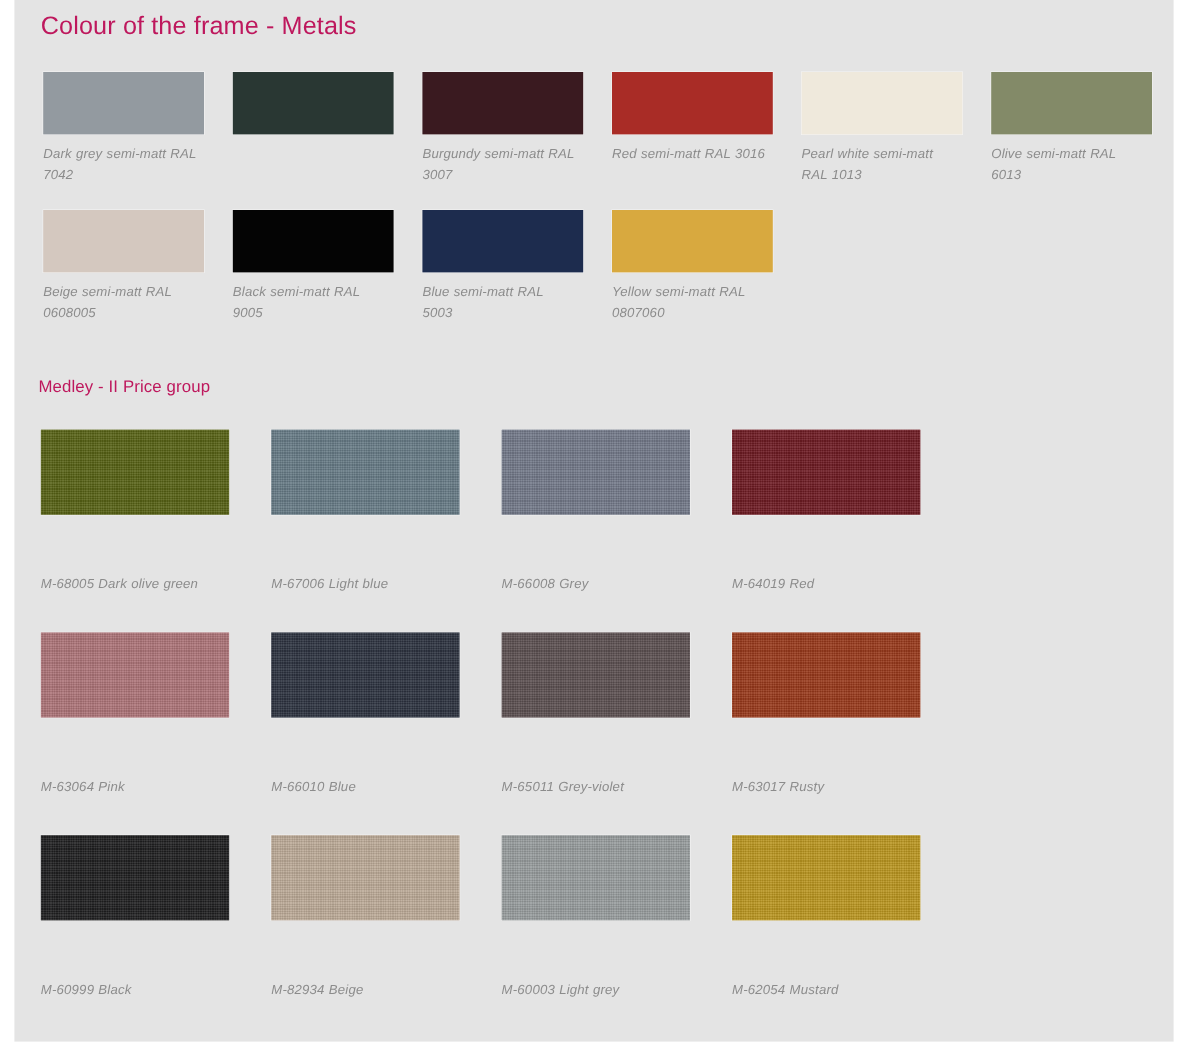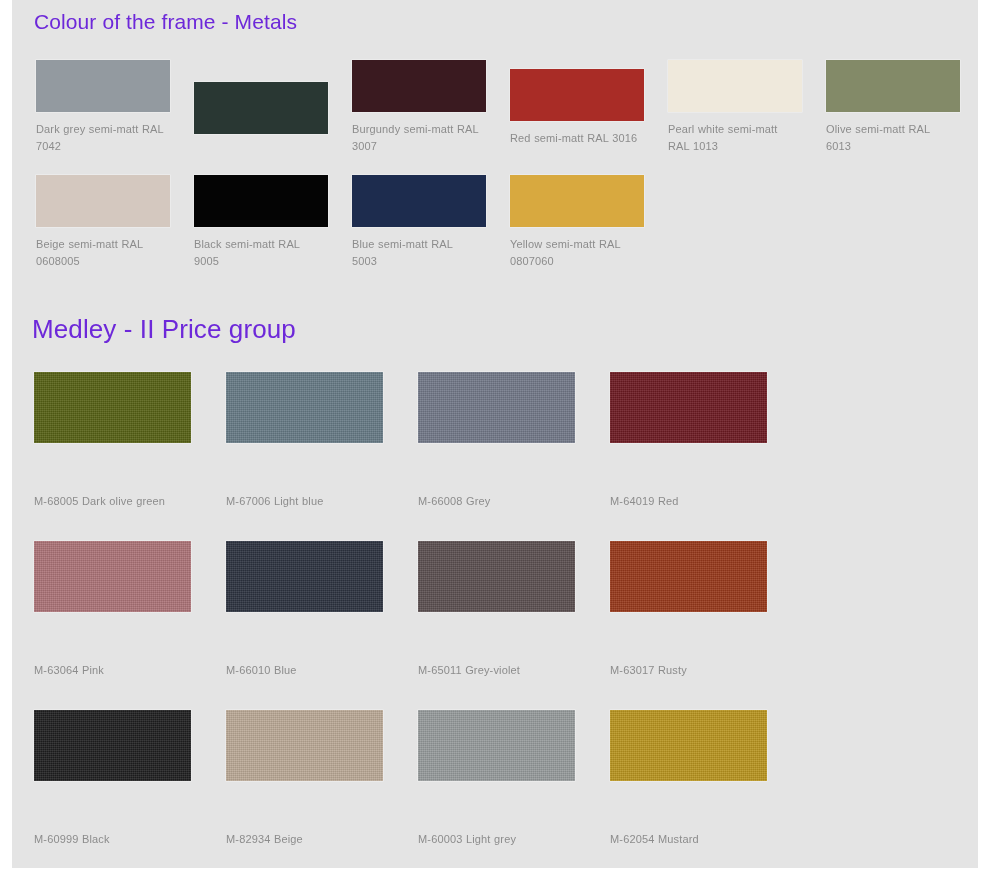--- a/index.html
+++ b/index.html
@@ -33,32 +33,33 @@
 
   .section {
     position: absolute;
     left: 0;
     width: 966px;
   }
 
   .section-title {
     font-size: 21px;
     font-weight: 400;
-    color: #6d28d9;
+    color: #be185d;
     letter-spacing: 0.1px;
     margin: 0;
     padding: 0;
     line-height: 1.2;
     white-space: nowrap;
   }
 
   .swatch-grid {
     display: flex;
     flex-wrap: wrap;
-    align-items: center;
+    align-items: flex-start;
+    font-style: italic;
   }
 
   .swatch-cell {
     display: flex;
     flex-direction: column;
   }
 
   .swatch-chip {
     display: block;
     box-shadow: 0 0 0 0.5px rgba(255,255,255,0.55);
@@ -86,21 +87,21 @@
     margin-bottom: 20px;
   }
   #metals-grid .swatch-chip {
     width: 134px;
     height: 52px;
   }
   #metals-grid .swatch-label { width: 128px; }
 
   
   #section-medley { top: 306px; }
-  #section-medley .section-title { margin-left: 20px; margin-top: 8px; font-size: 26px; }
+  #section-medley .section-title { margin-left: 20px; margin-top: 8px; font-size: 14px; }
   #medley-grid {
     margin-top: 27px;
     margin-left: 10px;
   }
   #medley-grid .swatch-cell {
     width: 192px;
     padding: 0 12px;
     margin-bottom: 31px;
     gap: 40px;
   }

